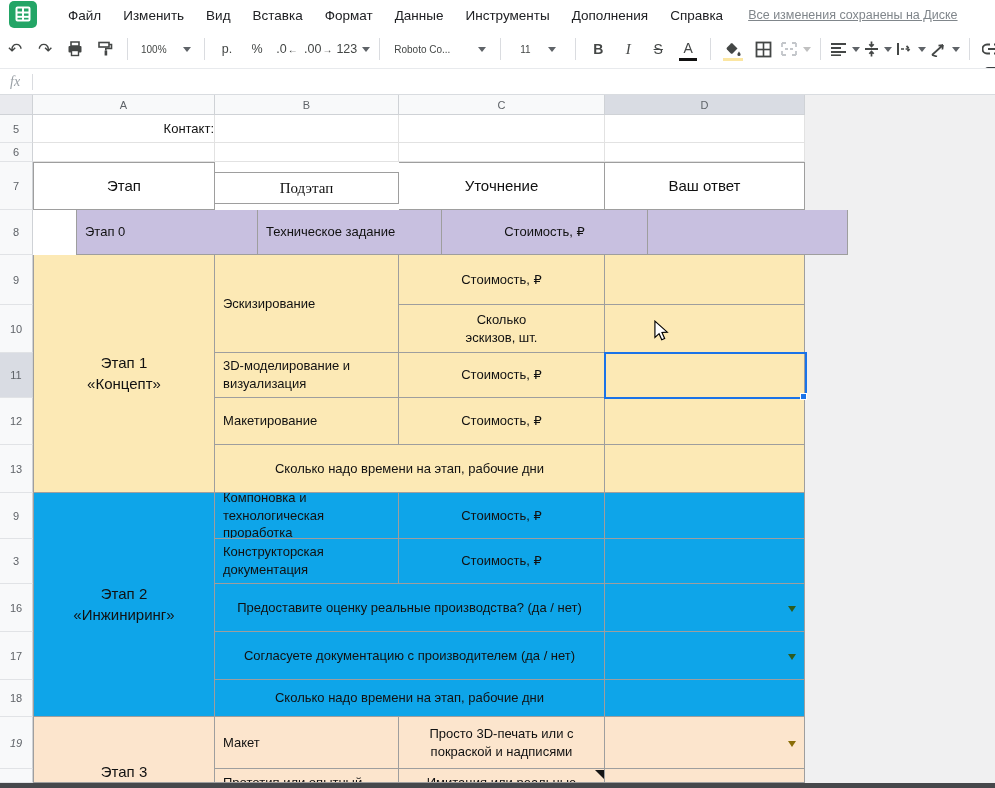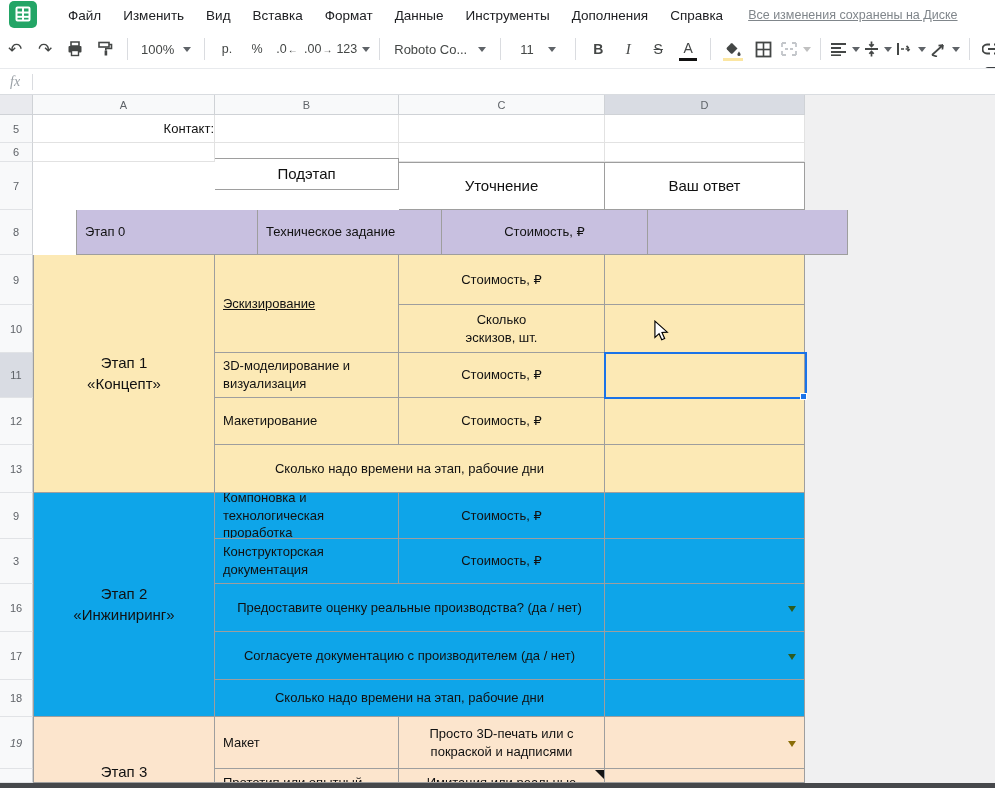--- a/index.html
+++ b/index.html
@@ -17,21 +17,21 @@
 
   
   .toolbar { position:absolute; left:0; top:30px; width:995px; height:38px; display:flex; align-items:center; background:#fff; }
   .tb-sep { width:1px; height:22px; background:#dadce0; margin:0 7px; flex:0 0 auto; }
   .tb-btn { display:flex; align-items:center; justify-content:center; height:26px; min-width:26px; margin:0 2px;
     color:#444746; font-size:13px; flex:0 0 auto; position:relative; }
   .tb-glyph { font-size:17px; line-height:1; color:#444746; font-family:"DejaVu Sans",sans-serif; }
   .caret { width:0; height:0; border-left:4px solid transparent; border-right:4px solid transparent;
     border-top:5px solid #5f6368; margin-left:5px; }
   .caret.dis { border-top-color:#c0c0c0; }
-  .tb-text { font-size:13px; color:#444746; }
+  .tb-text { font-size:10px; color:#444746; }
   .fmt-small { font-size:12.5px; color:#444746; }
   .ul-black { position:absolute; left:4px; right:4px; bottom:1px; height:3px; background:#111; }
   .ul-cream { position:absolute; left:3px; right:3px; bottom:1px; height:3px; background:#fbe6a2; }
   .tb-btn svg { display:block; }
   .edge-icon { position:absolute; right:-5px; top:37px; width:15px; height:24px; background:#3c4043; border-radius:3px; }
 
   
   .formula-bar { position:absolute; left:0; top:68px; width:995px; height:27px; background:#fff;
     border-top:1px solid #e8eaed; border-bottom:1px solid #d9dce0; display:flex; align-items:center; }
   .fx { font-family:"Liberation Serif","DejaVu Serif",serif; font-style:italic; font-size:14px; color:#9aa0a6; margin-left:10px; }
@@ -276,32 +276,33 @@
 
   <div class="cell lt c-right" style="left:33px;top:115px;width:182px;height:28px;">Контакт:</div>
   <div class="cell lt" style="left:215px;top:115px;width:184px;height:28px;"></div>
   <div class="cell lt" style="left:399px;top:115px;width:206px;height:28px;"></div>
   <div class="cell lt" style="left:605px;top:115px;width:200px;height:28px;"></div>
   <div class="cell lt" style="left:33px;top:143px;width:182px;height:19px;"></div>
   <div class="cell lt" style="left:215px;top:143px;width:184px;height:19px;"></div>
   <div class="cell lt" style="left:399px;top:143px;width:206px;height:19px;"></div>
   <div class="cell lt" style="left:605px;top:143px;width:200px;height:19px;"></div>
 
-  <div class="cell tbl b-top bg-white big c-center" style="left:215px;top:158px;width:184px;height:32px;">Подэтап</div>
+  <div class="cell tbl b-top b-left bg-white big c-center" style="left:33px;top:162px;width:182px;height:48px;">Этап</div>
+  <div class="cell tbl b-top bg-white big c-center" style="left:215px;top:172px;width:184px;height:32px;font-family:Liberation Serif, serif;">Подэтап</div>
   <div class="cell tbl b-top bg-white big c-center" style="left:399px;top:162px;width:206px;height:48px;">Уточнение</div>
   <div class="cell tbl b-top bg-white big c-center" style="left:605px;top:162px;width:200px;height:48px;">Ваш ответ</div>
 
   <div class="cell tbl b-left bg-purple c-left" style="left:33px;top:210px;width:182px;height:45px;">Этап 0</div>
   <div class="cell tbl bg-purple c-left" style="left:215px;top:210px;width:184px;height:45px;">Техническое задание</div>
   <div class="cell tbl bg-purple c-center" style="left:399px;top:210px;width:206px;height:45px;">Стоимость, ₽</div>
   <div class="cell tbl bg-purple" style="left:605px;top:210px;width:200px;height:45px;"></div>
 
   <div class="cell tbl b-left bg-yellow big c-center" style="left:33px;top:255px;width:182px;height:238px;">Этап 1
 «Концепт»</div>
-  <div class="cell tbl bg-yellow c-left" style="left:215px;top:255px;width:184px;height:98px;text-decoration:underline;">Эскизирование</div>
+  <div class="cell tbl bg-yellow c-left" style="left:215px;top:255px;width:184px;height:98px;">Эскизирование</div>
   <div class="cell tbl bg-yellow c-center" style="left:399px;top:255px;width:206px;height:50px;">Стоимость, ₽</div>
   <div class="cell tbl bg-yellow" style="left:605px;top:255px;width:200px;height:50px;"></div>
   <div class="cell tbl bg-yellow c-center" style="left:399px;top:305px;width:206px;height:48px;">Сколько
 эскизов, шт.</div>
   <div class="cell tbl bg-yellow" style="left:605px;top:305px;width:200px;height:48px;"></div>
   <div class="cell tbl bg-yellow c-left" style="left:215px;top:353px;width:184px;height:45px;">3D-моделирование и
 визуализация</div>
   <div class="cell tbl bg-yellow c-center" style="left:399px;top:353px;width:206px;height:45px;">Стоимость, ₽</div>
   <div class="cell tbl bg-yellow" style="left:605px;top:353px;width:200px;height:45px;"></div>
   <div class="cell tbl bg-yellow c-left" style="left:215px;top:398px;width:184px;height:47px;">Макетирование</div>

